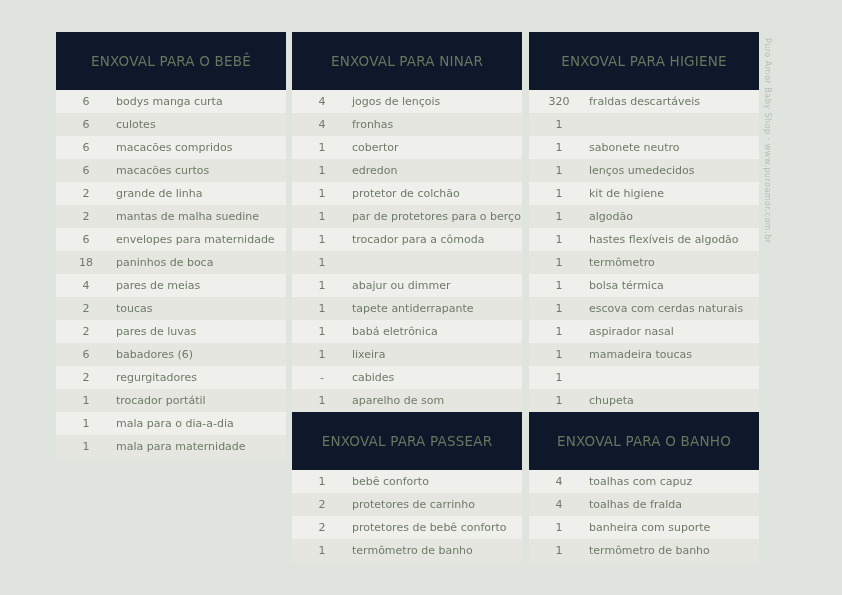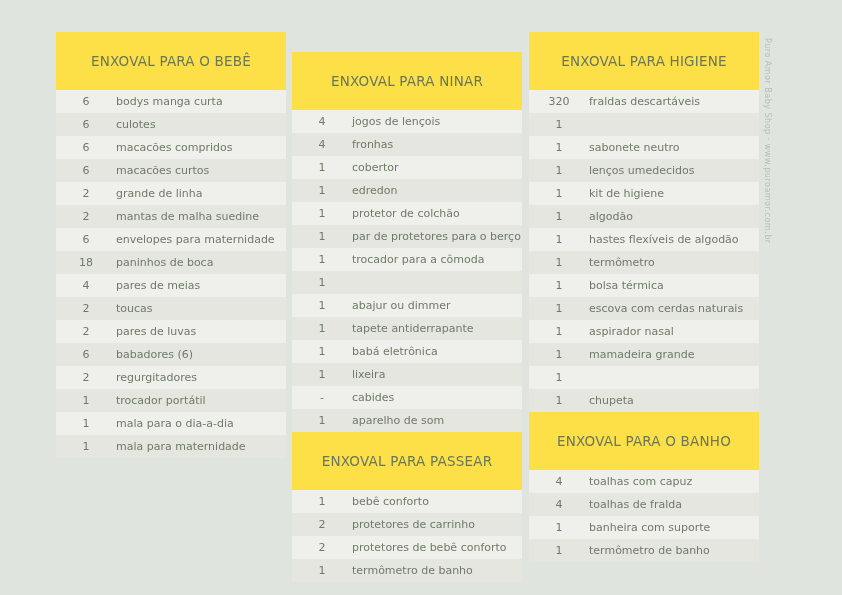--- a/index.html
+++ b/index.html
@@ -10,28 +10,28 @@
       overflow: hidden;
       font-family: "DejaVu Sans", sans-serif;
       color: #6e7b67;
     }
     .col {
       position: absolute;
       top: 32px;
       width: 230px;
     }
     .col1 { left: 56px; }
-    .col2 { left: 292px; margin-top: 20px; }
+    .col2 { left: 292px; }
     .col3 { left: 529px; }
     .section {
       margin-bottom: 0;
     }
     .section-header {
       height: 58px;
-      background: #fde047;
+      background: #0f172a;
       display: flex;
       align-items: center;
       justify-content: center;
       font-size: 13.5px;
       letter-spacing: 0.2px;
       color: #66765f;
     }
     .rows {
       margin-top: 0;
     }
@@ -265,21 +265,21 @@
         <div class="row">
           <span class="qty">1</span>
           <span class="name">escova com cerdas naturais</span>
         </div>
         <div class="row">
           <span class="qty">1</span>
           <span class="name">aspirador nasal</span>
         </div>
         <div class="row">
           <span class="qty">1</span>
-          <span class="name">mamadeira grande</span>
+          <span class="name">mamadeira toucas</span>
         </div>
         <div class="row">
           <span class="qty">1</span>
         </div>
         <div class="row">
           <span class="qty">1</span>
           <span class="name">chupeta</span>
         </div>
       </div>
   </div>

